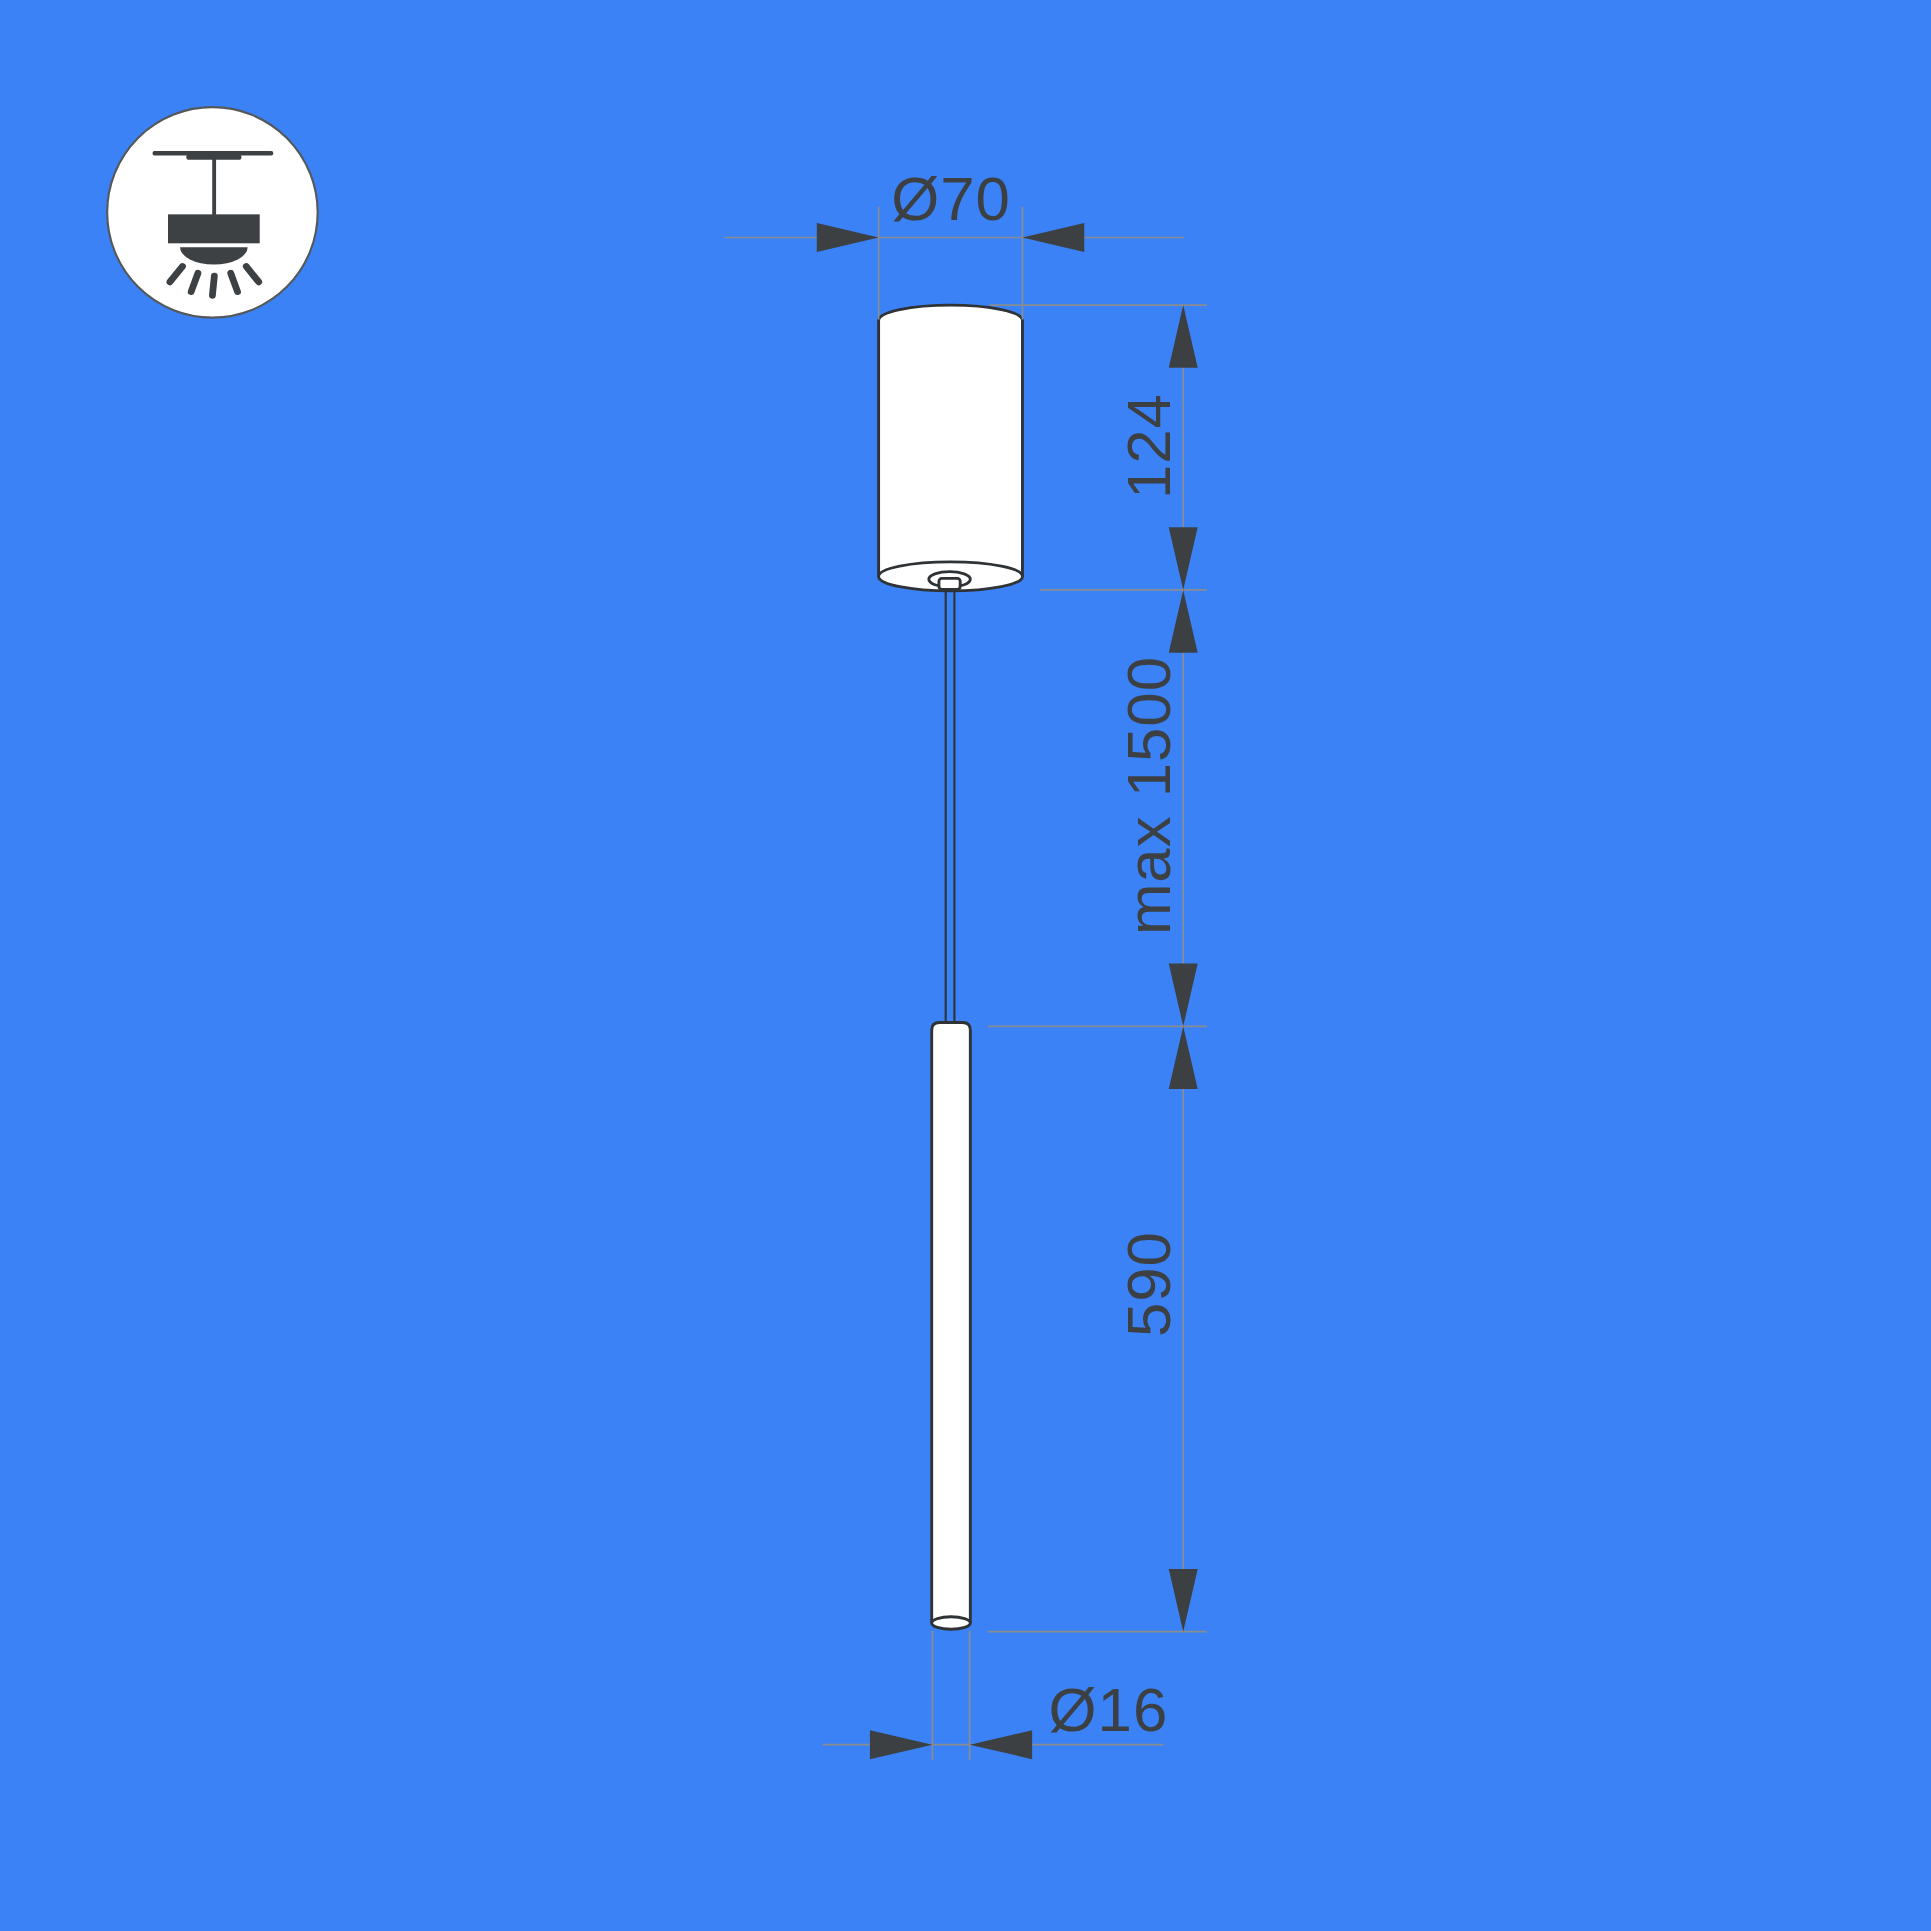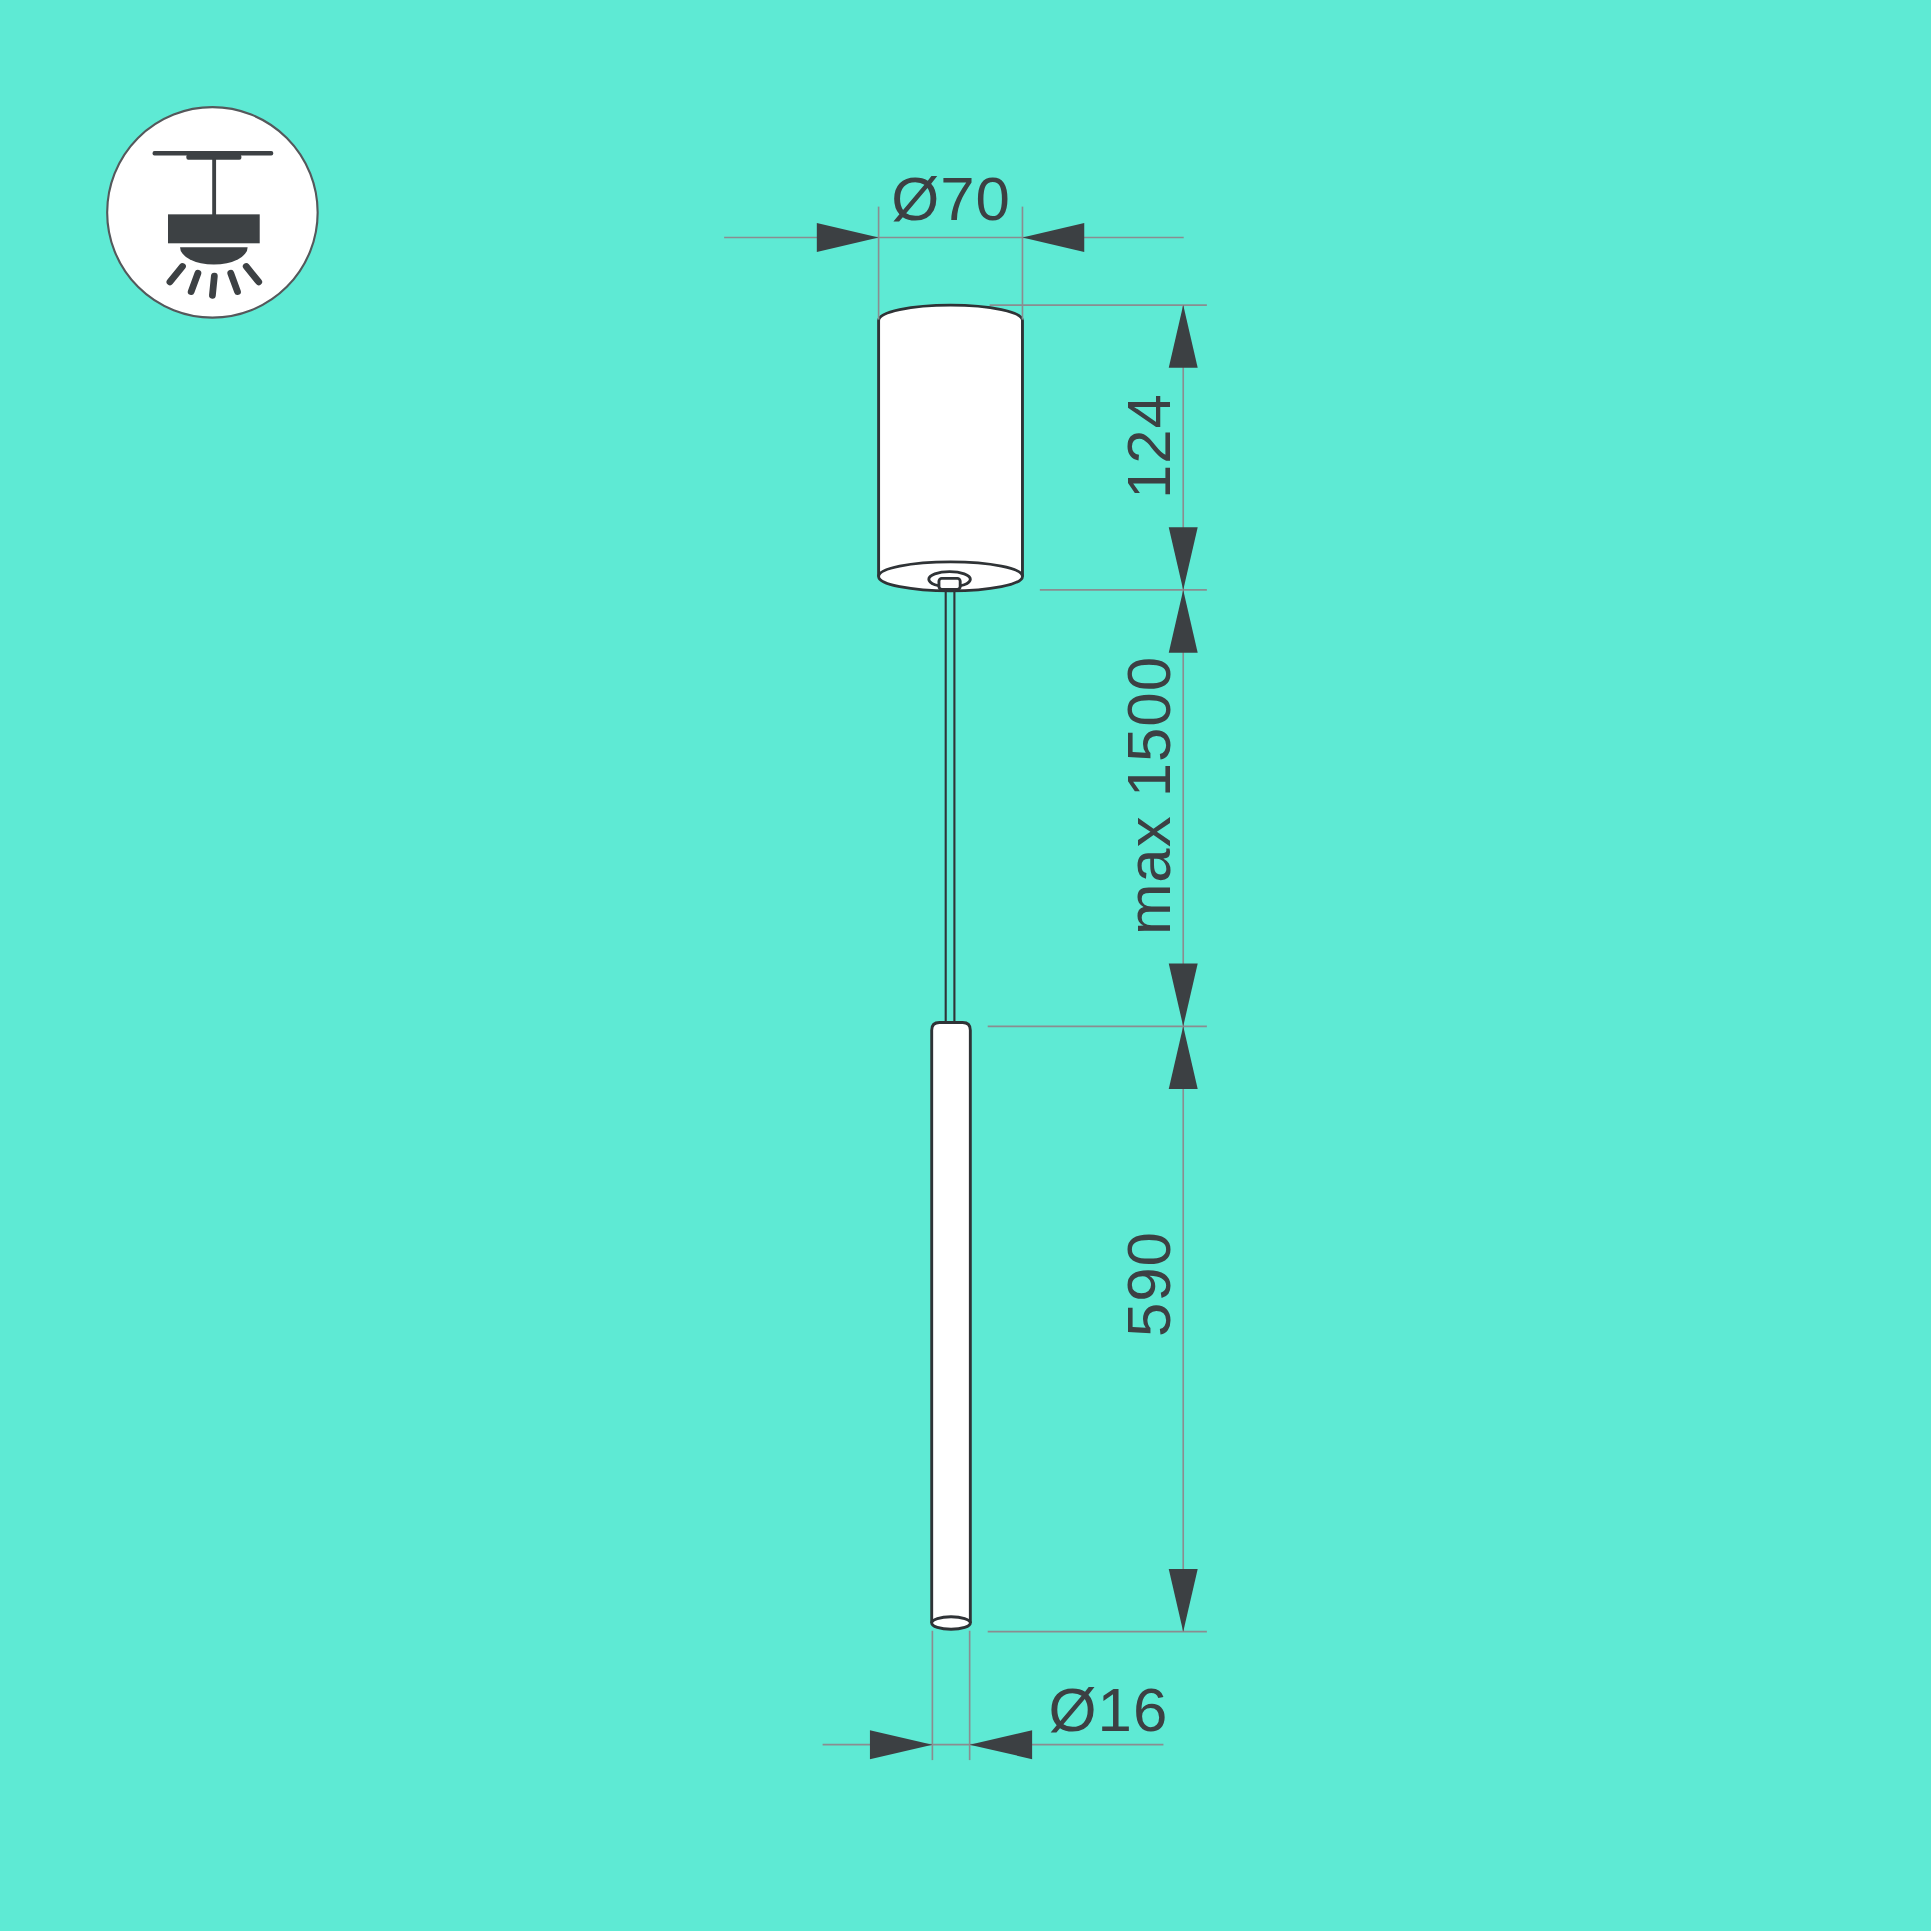--- a/index.html
+++ b/index.html
@@ -4,21 +4,21 @@
 <style>
   html, body {
     margin: 0;
     padding: 0;
     background: #ffffff;
   }
   .canvas {
     position: relative;
     width: 1931px;
     height: 1931px;
-    background: #5eead4;
+    background: #3b82f6;
     font-family: "Liberation Sans", sans-serif;
   }
   svg { display: block; }
 
   
   .obj {
     fill: #ffffff;
     stroke: #2f3336;
     stroke-width: 3;
     stroke-linejoin: round;

